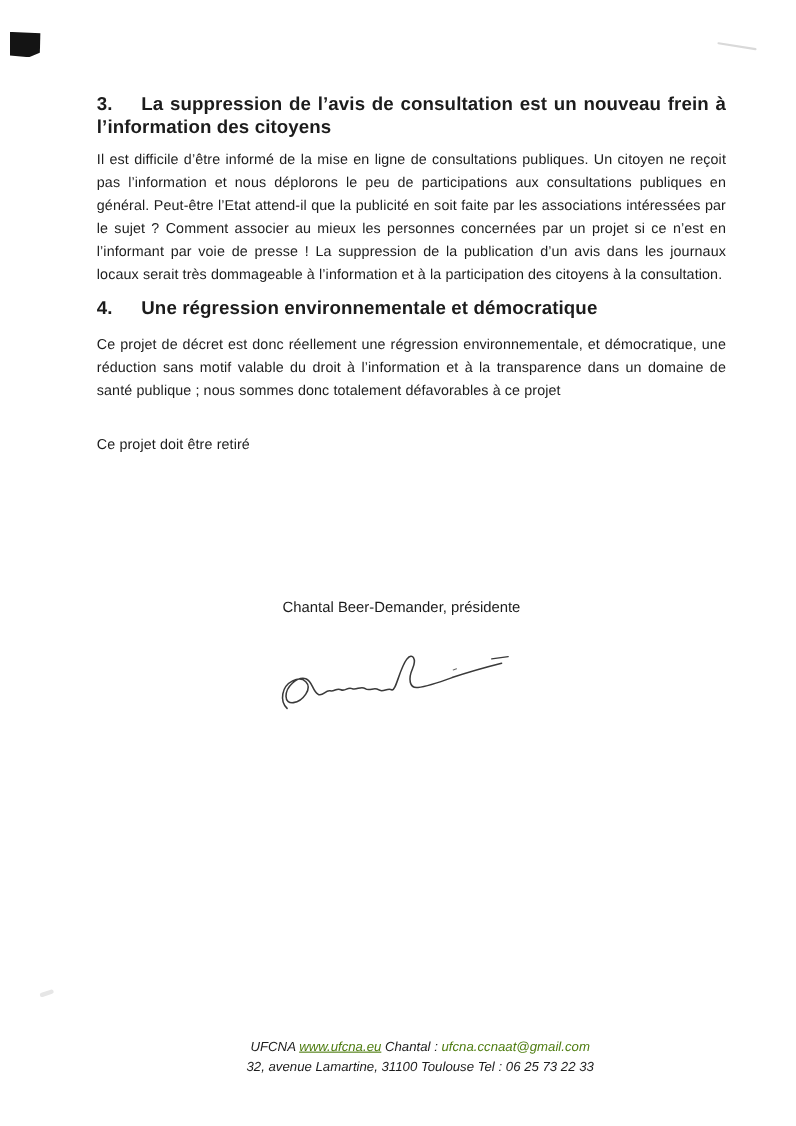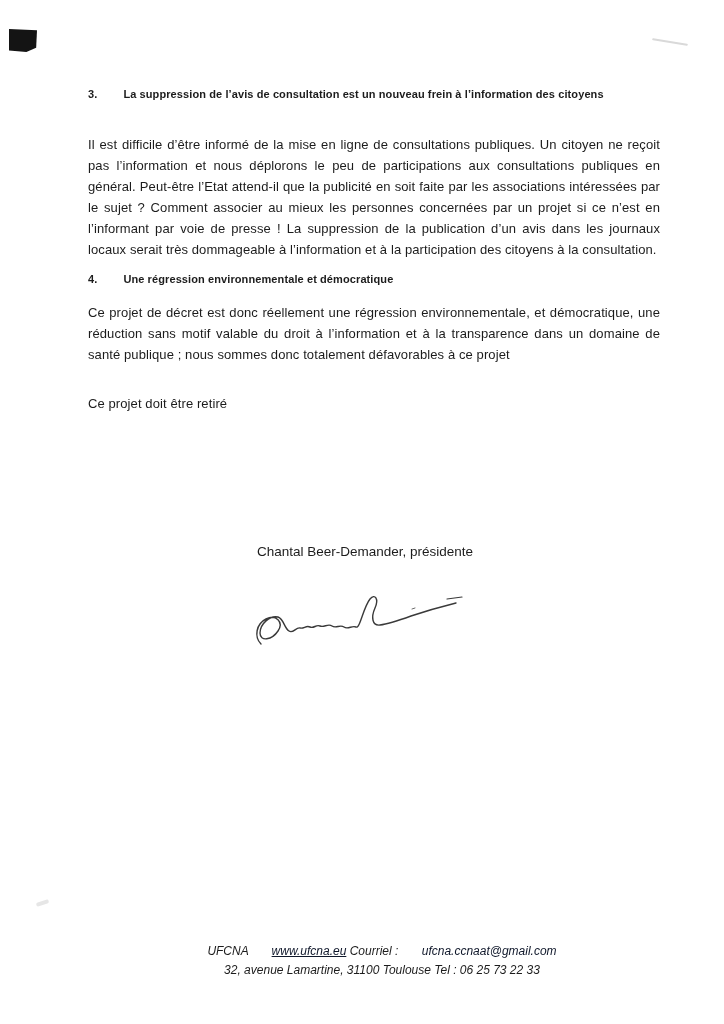--- a/index.html
+++ b/index.html
@@ -20,21 +20,21 @@
   .textblock {
     position: absolute;
     left: 88px;
     width: 572px;
     font-size: 13px;
     line-height: 21px;
     letter-spacing: 0.1px;
   }
   .heading {
     font-weight: bold;
-    font-size: 11px;
+    font-size: 17px;
     text-align: justify;
   }
   .para {
     text-align: justify;
   }
   .num-spacer {
     display: inline-block;
     width: 26px;
   }
   .closing-line {
@@ -67,22 +67,21 @@
     left: 40px;
     right: 0;
     top: 942px;
     text-align: center;
     font-style: italic;
     font-size: 12px;
     line-height: 19px;
     color: #1c1c1c;
   }
   .footer a {
-    color: #0f172a;
-    margin-left: 20px;
+    color: #4d7c0f;
   }
   .footer a.website { text-decoration: underline; }
   .footer a.email { text-decoration: none; text-align: right; }
   
   .scan-mark-tl {
     position: absolute;
     left: 9px;
     top: 29px;
     width: 28px;
     height: 23px;
@@ -156,19 +155,19 @@
                C 173 27, 191 22, 203 19" fill="none" stroke="#3a3a3a" stroke-width="1.4" stroke-linecap="round"></path>
       <path d="M 194 15 L 209 13" fill="none" stroke="#3a3a3a" stroke-width="1.2" stroke-linecap="round"></path>
       <path d="M 159 25 L 162 24" fill="none" stroke="#6a6a6a" stroke-width="1" stroke-linecap="round"></path>
     </svg>
   </div>
 
   <div class="footer">
     <div>
       <span>UFCNA</span>
       <a class="website" href="#">www.ufcna.eu</a>
-      <span>Courriel :</span>
+      <span>Chantal :</span>
       <a class="email" href="#">ufcna.ccnaat@gmail.com</a>
     </div>
     <div>32, avenue Lamartine, 31100 Toulouse Tel : 06 25 73 22 33</div>
   </div>
 
 </div>
 
 </body></html>

